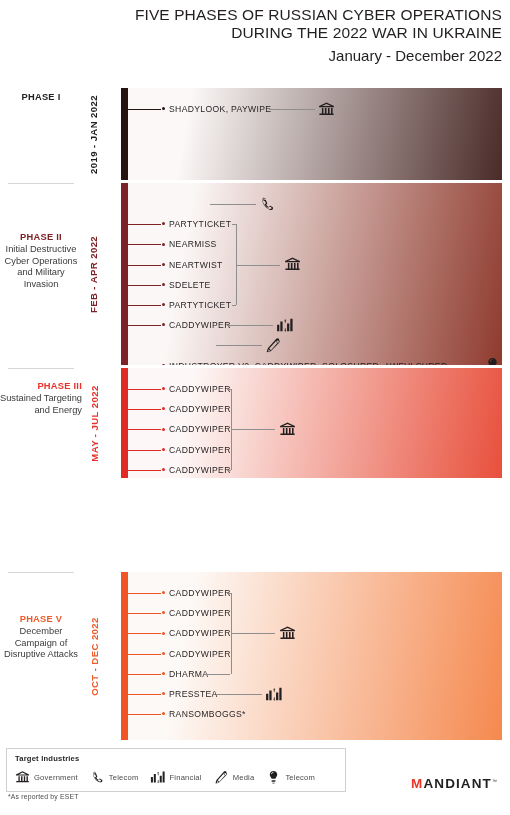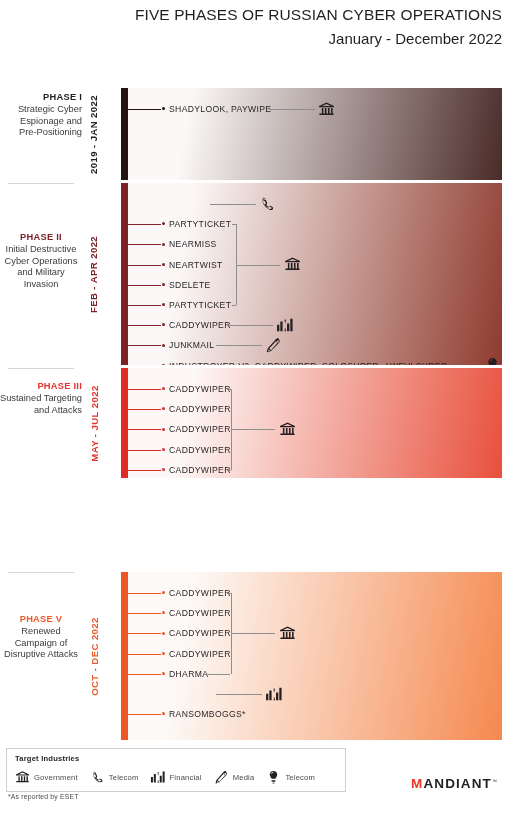--- a/index.html
+++ b/index.html
@@ -58,29 +58,29 @@
   .logo .m{color:#e8362b;}
   .logo .rest{color:#231f20;}
   .logo .tm{font-size:5px;vertical-align:super;color:#231f20;font-weight:normal;}
 </style>
 </head>
 <body>
 
 <div class="header">
   <div class="title">
     <div>FIVE PHASES OF RUSSIAN CYBER OPERATIONS</div>
+    <div>DURING THE 2022 WAR IN UKRAINE</div>
   </div>
   <div class="subtitle">January - December 2022</div>
 </div>
 
 <div class="timeline" id="timeline">
     <div class="phase" style="top: 0px; height: 92px;">
-      <div class="pcol" style="top: 3px; text-align: right;">
+      <div class="pcol" style="top: 3px;">
         <div class="pname" style="color: rgb(35, 31, 32);">PHASE I</div>
-        <div class="pdesc">Strategic Cyber Espionage and Pre-Positioning</div>
       </div>
       <div class="pdate" style="top: 0px; height: 92px; color: rgb(35, 31, 32); display: flex; align-items: center; justify-content: center;">
         <span>2019 - JAN 2022</span>
       </div>
       <div class="panel" style="top: 0px; height: 92px; background: linear-gradient(100deg, rgb(251, 248, 247) 0%, rgb(251, 248, 247) 18%, rgb(74, 43, 40) 100%);">
         <div class="bar" style="background: rgb(36, 19, 17);"></div>
         <div class="row" style="top: 14px; width: 381px;">
           <div class="lead" style="width: 33px; background: rgb(36, 19, 17);"></div>
           <div class="dot" style="left: 41px; background: rgb(36, 19, 17);"></div>
           <div class="lbl" style="left: 48px;">SHADYLOOK, PAYWIPE</div>
@@ -138,25 +138,20 @@
         <div class="row" style="top: 135.2px; width: 381px;">
           <div class="lead" style="width: 33px; background: rgb(125, 34, 38);"></div>
           <div class="dot" style="left: 41px; background: rgb(125, 34, 38);"></div>
           <div class="lbl" style="left: 48px;">CADDYWIPER</div>
         </div>
         <div class="tail" style="left: 105.5px; width: 46px; top: 142.2px;"></div>
         <div class="ic" style="left: 154.5px; top: 133.7px;">
           <svg viewBox="0 0 24 24">
             <path fill="#231f20" d="M1.5 20h3.2v-9H1.5v9zm4.6 0h3.2V6.5H6.1V20zM13 3.2l-1.5 1.6h1v3.4h1.1V4.8h1L13 3.2zm0 17.6 1.6-1.6h-1v-3.4h-1.1v3.4h-1l1.5 1.6zM15.6 20h3.2V9h-3.2v11zm4.6 0h3.2V2.5h-3.2V20z"></path>
           </svg>
-        </div>
-        <div class="row" style="top: 155.4px; width: 381px;">
-          <div class="lead" style="width: 33px; background: rgb(125, 34, 38);"></div>
-          <div class="dot" style="left: 41px; background: rgb(125, 34, 38);"></div>
-          <div class="lbl" style="left: 48px;">JUNKMAIL</div>
         </div>
         <div class="tail" style="left: 94.8px; width: 46px; top: 162.4px;"></div>
         <div class="ic" style="left: 143.8px; top: 153.9px;">
           <svg viewBox="0 0 24 24">
             <path fill="#231f20" d="M19.8 2.6a3 3 0 0 0-4.2.2L4.3 15.4c-.2.2-.3.4-.4.7l-1.4 4.6c-.1.4.3.8.7.7l4.6-1.4c.3-.1.5-.2.7-.4L20 8.1a3 3 0 0 0-.2-4.2l0-.1zM6 16.4 15.7 5.6l2.4 2.2L8.4 18.6 6 16.4zm-.8 1.2 2.1 1.9-2.9.9.8-2.8zm13.8-10L17.9 8.9 15.5 6.7l1.1-1.2a1.8 1.8 0 0 1 2.5-.1 1.8 1.8 0 0 1 .1 2.5l-.2-.3z"></path>
           </svg>
         </div>
         <div class="row" style="top: 175.6px; width: 381px;">
           <div class="dot" style="left: 41px; background: rgb(125, 34, 38);"></div>
           <div class="lbl" style="left: 48px;">INDUSTROYER.V2, CADDYWIPER, SOLOSHRED, AWFULSHRED</div>
@@ -176,21 +171,21 @@
         <div class="ic" style="left: 162.85px; top: 73.1px;">
           <svg viewBox="0 0 24 24">
             <path fill="#231f20" d="M12 2 1.5 7.2v1.6h21V7.2L12 2zm0 2.1 6.2 3.1H5.8L12 4.1zM3.4 10v7.6H2v2.1h20v-2.1h-1.4V10h-2.2v7.6h-2.1V10h-2.2v7.6h-2.1V10H9.7v7.6H7.6V10H5.5v7.6H3.4V10z"></path>
           </svg>
         </div>
       </div>
     </div>
     <div class="phase" style="top: 280px; height: 110px;">
       <div class="pcol" style="top: 12px; text-align: right;">
         <div class="pname" style="color: rgb(232, 50, 44);">PHASE III</div>
-        <div class="pdesc">Sustained Targeting and Attacks</div>
+        <div class="pdesc">Sustained Targeting and Energy</div>
       </div>
       <div class="pdiv" style="top: 0px;"></div>
       <div class="pdate" style="top: 0px; height: 110px; color: rgb(232, 50, 44); display: flex; align-items: center; justify-content: center;">
         <span>MAY - JUL 2022</span>
       </div>
       <div class="panel" style="top: 0px; height: 110px; background: linear-gradient(100deg, rgb(253, 248, 247) 0%, rgb(253, 248, 247) 18%, rgb(232, 80, 60) 100%);">
         <div class="bar" style="background: rgb(224, 43, 37);"></div>
         <div class="row" style="top: 14px; width: 381px;">
           <div class="lead" style="width: 33px; background: rgb(224, 43, 37);"></div>
           <div class="dot" style="left: 41px; background: rgb(224, 43, 37);"></div>
@@ -226,21 +221,21 @@
         <div class="ic" style="left: 157.5px; top: 52.9px;">
           <svg viewBox="0 0 24 24">
             <path fill="#231f20" d="M12 2 1.5 7.2v1.6h21V7.2L12 2zm0 2.1 6.2 3.1H5.8L12 4.1zM3.4 10v7.6H2v2.1h20v-2.1h-1.4V10h-2.2v7.6h-2.1V10h-2.2v7.6h-2.1V10H9.7v7.6H7.6V10H5.5v7.6H3.4V10z"></path>
           </svg>
         </div>
       </div>
     </div>
     <div class="phase" style="top: 484px; height: 168px;">
       <div class="pcol" style="top: 41px;">
         <div class="pname" style="color: rgb(239, 91, 43);">PHASE V</div>
-        <div class="pdesc">Renewed Campaign of Disruptive Attacks</div>
+        <div class="pdesc">December Campaign of Disruptive Attacks</div>
       </div>
       <div class="pdiv" style="top: 0px;"></div>
       <div class="pdate" style="top: 0px; height: 168px; color: rgb(239, 91, 43); display: flex; align-items: center; justify-content: center;">
         <span>OCT - DEC 2022</span>
       </div>
       <div class="panel" style="top: 0px; height: 168px; background: linear-gradient(100deg, rgb(253, 249, 246) 0%, rgb(253, 249, 246) 18%, rgb(245, 137, 79) 100%);">
         <div class="bar" style="background: rgb(239, 85, 37);"></div>
         <div class="row" style="top: 14px; width: 381px;">
           <div class="lead" style="width: 33px; background: rgb(239, 85, 37);"></div>
           <div class="dot" style="left: 41px; background: rgb(239, 85, 37);"></div>
@@ -258,20 +253,25 @@
         </div>
         <div class="row" style="top: 74.6px; width: 381px;">
           <div class="lead" style="width: 33px; background: rgb(239, 85, 37);"></div>
           <div class="dot" style="left: 41px; background: rgb(239, 85, 37);"></div>
           <div class="lbl" style="left: 48px;">CADDYWIPER</div>
         </div>
         <div class="row" style="top: 94.8px; width: 381px;">
           <div class="lead" style="width: 33px; background: rgb(239, 85, 37);"></div>
           <div class="dot" style="left: 41px; background: rgb(239, 85, 37);"></div>
           <div class="lbl" style="left: 48px;">DHARMA</div>
+        </div>
+        <div class="row" style="top: 115px; width: 381px;">
+          <div class="lead" style="width: 33px; background: rgb(239, 85, 37);"></div>
+          <div class="dot" style="left: 41px; background: rgb(239, 85, 37);"></div>
+          <div class="lbl" style="left: 48px;">PRESSTEA</div>
         </div>
         <div class="tail" style="left: 94.8px; width: 46px; top: 122px;"></div>
         <div class="ic" style="left: 143.8px; top: 113.5px;">
           <svg viewBox="0 0 24 24">
             <path fill="#231f20" d="M1.5 20h3.2v-9H1.5v9zm4.6 0h3.2V6.5H6.1V20zM13 3.2l-1.5 1.6h1v3.4h1.1V4.8h1L13 3.2zm0 17.6 1.6-1.6h-1v-3.4h-1.1v3.4h-1l1.5 1.6zM15.6 20h3.2V9h-3.2v11zm4.6 0h3.2V2.5h-3.2V20z"></path>
           </svg>
         </div>
         <div class="row" style="top: 135.2px; width: 415px;">
           <div class="lead" style="width: 33px; background: rgb(239, 85, 37);"></div>
           <div class="dot" style="left: 41px; background: rgb(239, 85, 37);"></div>

